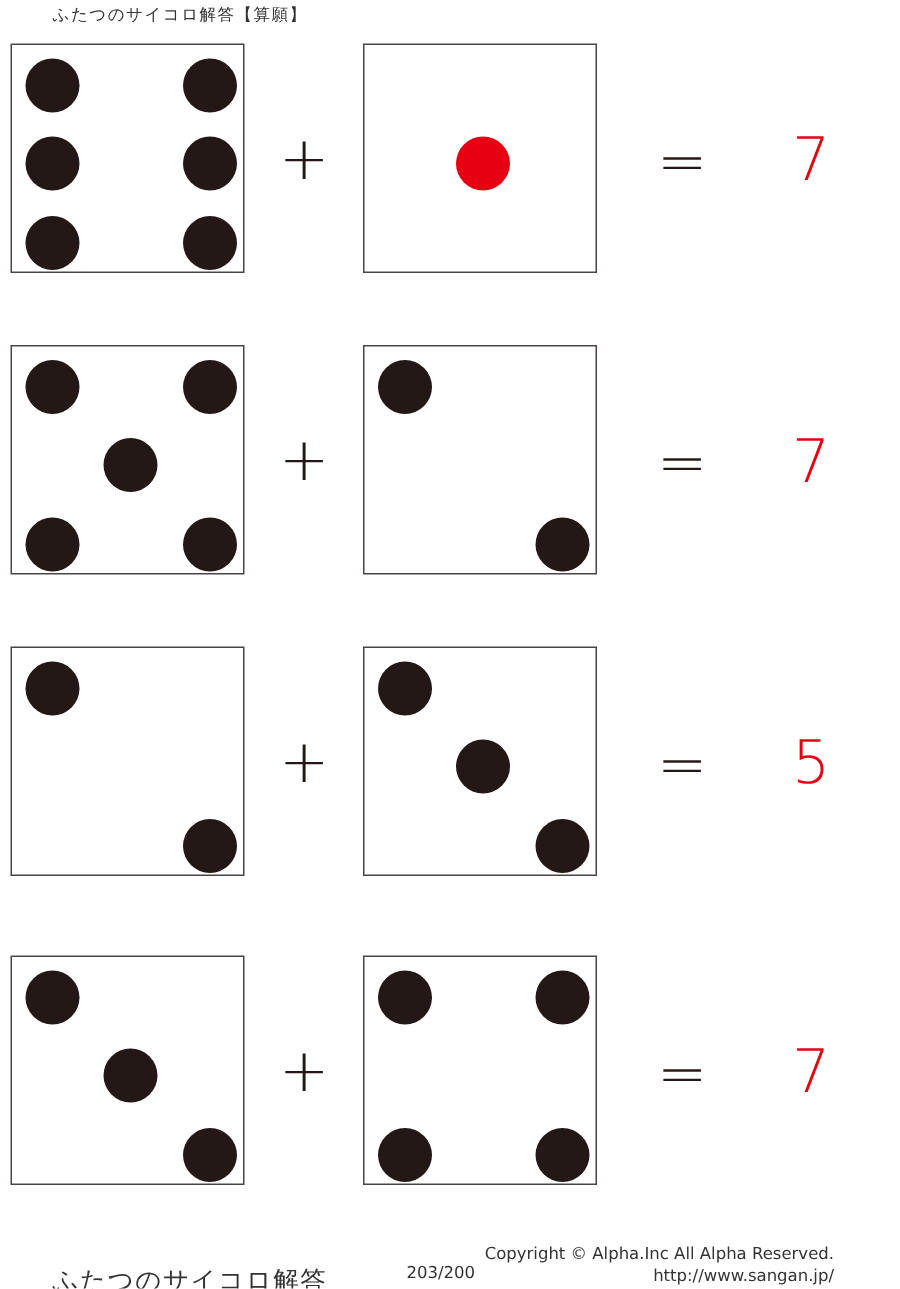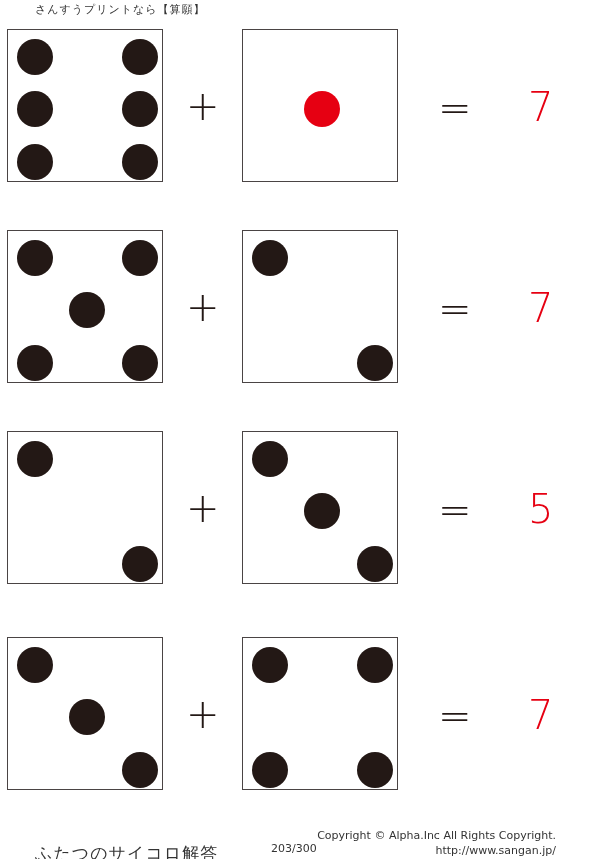--- a/index.html
+++ b/index.html
@@ -17,21 +17,21 @@
   .eq { left:438px; }
   .answer { position:absolute; left:528px; font-size:40px; color:#e60012; line-height:1; font-family:"DejaVu Sans", sans-serif; font-weight:300; }
   .footer-left { position:absolute; left:35px; top:842px; font-size:17px; color:#333; letter-spacing:1px; }
   .footer-page { position:absolute; left:271px; top:842px; font-size:11px; color:#333; }
   .footer-copy { position:absolute; right:44px; top:829px; font-size:11px; color:#333; text-align:right; }
   .footer-url { position:absolute; right:44px; top:844px; font-size:11px; color:#333; text-align:right; }
 </style>
 </head>
 <body>
 
-<div class="header">さんすうプリントなら【算願】</div>
+<div class="header">ふたつのサイコロ解答【算願】</div>
 
 <div id="rows">
     <div class="row" style="top: 29px;">
       <div class="die left">
         <div class="pip" style="left: 9px; top: 9px;"></div>
         <div class="pip" style="left: 114px; top: 9px;"></div>
         <div class="pip" style="left: 9px; top: 61px;"></div>
         <div class="pip" style="left: 114px; top: 61px;"></div>
         <div class="pip" style="left: 9px; top: 114px;"></div>
         <div class="pip" style="left: 114px; top: 114px;"></div>
@@ -85,15 +85,15 @@
         <div class="pip" style="left: 9px; top: 114px;"></div>
         <div class="pip" style="left: 114px; top: 114px;"></div>
       </div>
       <div class="op plus" style="top: 57px;">+</div>
       <div class="op eq" style="top: 59px;">=</div>
       <div class="answer" style="top: 58px;">7</div>
     </div>
   </div>
 
 <div class="footer-left">ふたつのサイコロ解答</div>
-<div class="footer-page">203/300</div>
-<div class="footer-copy">Copyright ©  Alpha.Inc All Rights Copyright.</div>
+<div class="footer-page">203/200</div>
+<div class="footer-copy">Copyright ©  Alpha.Inc All Alpha Reserved.</div>
 <div class="footer-url">http://www.sangan.jp/</div>
 
 </body></html>

